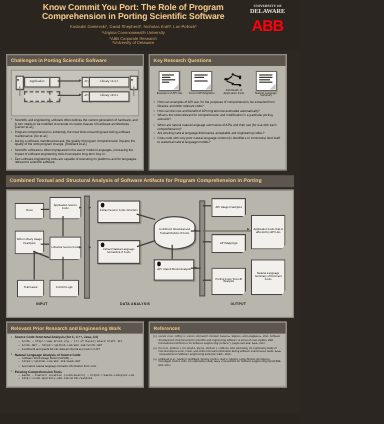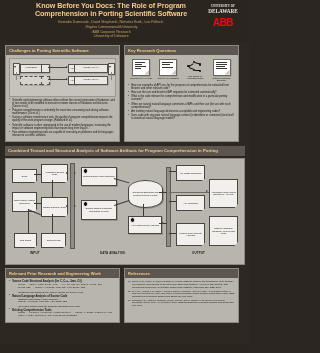--- a/index.html
+++ b/index.html
@@ -16,21 +16,21 @@
   .affils{color:#c9a267;font-size:3.4px;margin-top:1.2px;line-height:4.4px;}
   .logos{position:absolute;right:2px;top:1px;width:50px;text-align:center;}
   .logo-vcu{background:#2b2520;color:#fff;font-size:9px;font-weight:bold;
             letter-spacing:-0.4px;line-height:10px;}
   .logo-vcu .dot{display:inline-block;width:7px;height:7px;border-radius:50%;
             background:#f0b323;color:#2b2520;font-size:4px;line-height:7px;
             vertical-align:1px;margin-right:1px;}
   .logo-ud{color:#e6e2da;font-size:5.2px;font-weight:bold;margin-top:2px;
            line-height:5.4px;font-family:"Liberation Serif",serif;}
   .logo-ud .sm{font-size:3px;}
-  .logo-abb{color:#ff000f;font-size:10px;font-weight:bold;letter-spacing:-0.6px;
+  .logo-abb{color:#ff000f;font-size:13px;font-weight:bold;letter-spacing:-0.6px;
             margin-top:2px;line-height:11px;}
 
   
   .row{display:flex;gap:4px;padding:0 5px;}
   .panel{background:#b8b5ad;border:0.5px solid #8d8a83;}
   .panel-hd{background:#5d564e;color:#f3c98b;font-size:4.1px;font-weight:bold;
             padding:2px 3px;}
   .panel-bd{padding:2.5px 3px;}
 
   .half{width:113px;}
@@ -116,21 +116,21 @@
   .footer-txt{color:#8a7d6c;font-size:2.4px;text-align:center;padding-top:2px;}
 </style>
 </head>
 <body>
 
 <div class="poster">
 
   <div class="header">
     <div class="hdr-text">
       <div class="title">
-        <div>Know Before You Docs:  The Role of Program</div>
+        <div>Know Commit You Port:  The Role of Program</div>
         <div>Comprehension in Porting Scientific Software</div>
       </div>
       <div class="authors">Kostadin Damevski¹, David Shepherd², Nicholas Kraft³, Lori Pollock³</div>
       <div class="affils">
         <div>¹Virginia Commonwealth University</div>
         <div>²ABB Corporate Research</div>
         <div>³University of Delaware</div>
       </div>
     </div>
     <div class="logos">

